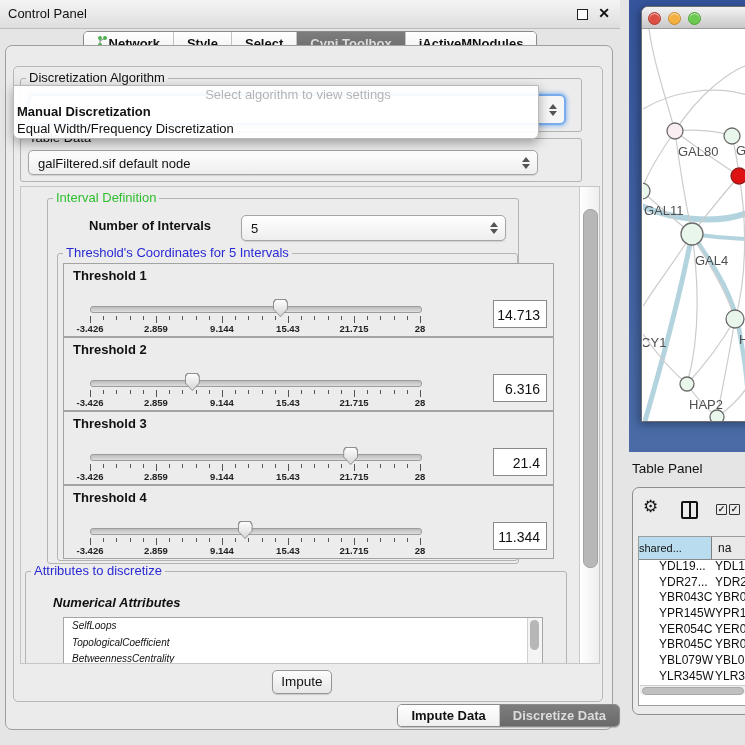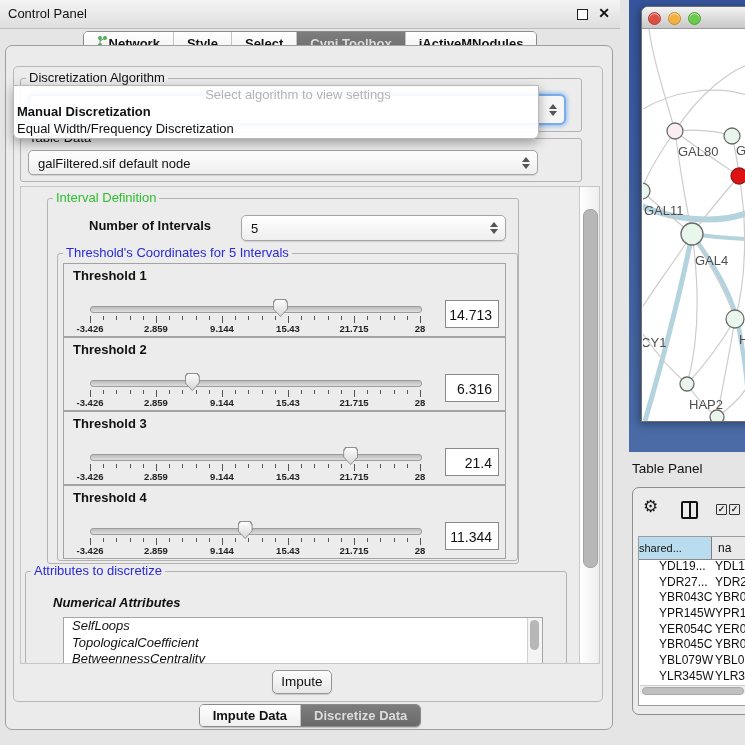--- a/index.html
+++ b/index.html
@@ -11,21 +11,21 @@
   .titlebar .tb-title{position:absolute;left:8px;top:6px;font-size:13px;}
   .float-ic{position:absolute;right:32px;top:9px;width:9px;height:9px;border:1.5px solid #222;background:#fff;}
   .close-ic{position:absolute;right:10px;top:5px;font-size:14px;font-weight:bold;}
   .segbar{display:flex;border:1px solid #8b8b8b;border-radius:5px;overflow:hidden;
           background:#fff;box-shadow:0 1px 1px rgba(0,0,0,.18);width:max-content;}
   .seg{padding:3px 13px;font-size:13px;font-weight:700;color:#111;display:flex;align-items:center;gap:1px;
        background:linear-gradient(#ffffff,#efefef);border-left:1px solid #c4c4c4;white-space:nowrap;}
   .seg:first-child{border-left:none;}
   .seg.sel{background:linear-gradient(#7d7d7d,#6a6a6a);color:#dcdcdc;}
   #top-tabs{position:absolute;top:31px;left:0;width:620px;display:flex;justify-content:center;}
-  #bottom-tabs{position:absolute;top:704px;left:0;width:620px;display:flex;justify-content:center;z-index:6;}
+  #bottom-tabs{position:absolute;top:704px;left:0;width:620px;display:flex;justify-content:flex-end;z-index:6;}
   .cp-outer{position:absolute;left:5px;top:45px;width:606px;height:683px;border:1px solid #9f9f9f;
             border-radius:7px;background:#ebebeb;}
   .cp-inner{position:absolute;left:13px;top:66px;width:588px;height:634px;border:1px solid #b7b7b7;
             border-radius:5px;background:#ececec;}
   .grp{position:absolute;border:1px solid #b3b3b3;border-radius:3px;}
   .grp-label{position:absolute;font-size:13px;background:#ececec;padding:0 3px;line-height:14px;white-space:nowrap;}
   .lbl-green{color:#2ebf2e;}  .lbl-blue{color:#2929d6;}
   
   .combo{position:absolute;border:1px solid #a5a5a5;border-radius:5px;background:linear-gradient(#ffffff,#eeeeee);
          font-size:13px;box-shadow:0 1px 1px rgba(0,0,0,.12);}
@@ -42,36 +42,36 @@
   .popup .opt{height:17px;font-size:13px;line-height:17px;padding-left:3px;white-space:nowrap;}
   .popup .opt.b{font-weight:700;}
   
   .scrollpane{position:absolute;left:20px;top:186px;width:578px;height:476px;overflow:hidden;
               border:1px solid #c6c6c6;background:#ececec;}
   .vsb{position:absolute;left:558px;top:0;width:20px;height:476px;border-left:1px solid #c9c9c9;
        background:linear-gradient(90deg,#ffffff,#ededed);}
   .vsb .thumb-v{position:absolute;left:3px;top:22px;width:13px;height:357px;background:#b7b7b7;
        border:1px solid #a2a2a2;border-radius:7px;}
   
-  .tpanel{position:absolute;left:6px;width:441px;height:72px;border:1px solid #a3a3a3;background:#ececec;}
+  .tpanel{position:absolute;left:6px;width:441px;height:72px;border:1px solid #a3a3a3;background:#ececec;padding-left:48px;}
   .tpanel .tlabel{position:absolute;left:9px;top:4px;font-size:13px;font-weight:700;}
   .track{position:absolute;left:26px;top:42px;width:330px;height:5px;border:1px solid #9c9c9c;border-radius:3px;
          background:linear-gradient(#bcbcbc,#dedede);}
   .sthumb{position:absolute;top:35px;width:15px;height:18px;background:#8f8f8f;
           clip-path:polygon(2px 0,13px 0,15px 3px,15px 10px,7.5px 18px,0 10px,0 3px);}
   .sthumb::before{content:"";position:absolute;left:1px;top:1px;width:13px;height:16px;
           background:linear-gradient(#fdfdfd,#d6d6d6);
           clip-path:polygon(2px 0,11px 0,13px 3px,13px 9px,6.5px 16px,0 9px,0 3px);}
   .tick{position:absolute;width:1px;background:#555;}
   .ticklbl{position:absolute;width:44px;text-align:center;font-size:9.5px;font-weight:700;color:#222;}
   .valbox{position:absolute;right:6px;top:36px;width:54px;height:28px;background:#fff;border:1px solid #8a8a8a;
           font-size:14px;line-height:28px;text-align:right;padding-right:6px;box-sizing:border-box;}
   
   .listbox{position:absolute;left:38px;top:46px;width:478px;height:100px;background:#fff;border:1px solid #a5a5a5;}
-  .listbox .item{font-size:13px;line-height:16.5px;padding-left:8px;white-space:nowrap;}
+  .listbox .item{font-size:10px;line-height:16.5px;padding-left:8px;white-space:nowrap;}
   .list-vsb{position:absolute;right:0;top:0;width:14px;height:100%;border-left:1px solid #d0d0d0;background:#f4f4f4;}
   .list-vsb .thumb-v2{position:absolute;left:2px;top:2px;width:9px;height:30px;background:#b7b7b7;border-radius:5px;}
   .applybtn{position:absolute;left:272px;top:670px;width:58px;height:22px;border:1px solid #969696;border-radius:5px;
             background:linear-gradient(#fdfdfd,#e6e6e6);font-size:13.5px;text-align:center;line-height:21px;
             box-shadow:0 1px 1px rgba(0,0,0,.15);}
   
   .blue-bg{position:absolute;left:629px;top:0;width:116px;height:452px;
            background:linear-gradient(#35549b,#4a6ba6);}
   .macwin{position:absolute;left:641px;top:6px;width:110px;height:414px;border:1px solid #6e6e6e;
           border-radius:7px 0 0 0;background:#fff;box-shadow:-2px 2px 8px rgba(0,0,0,.35);overflow:hidden;}

